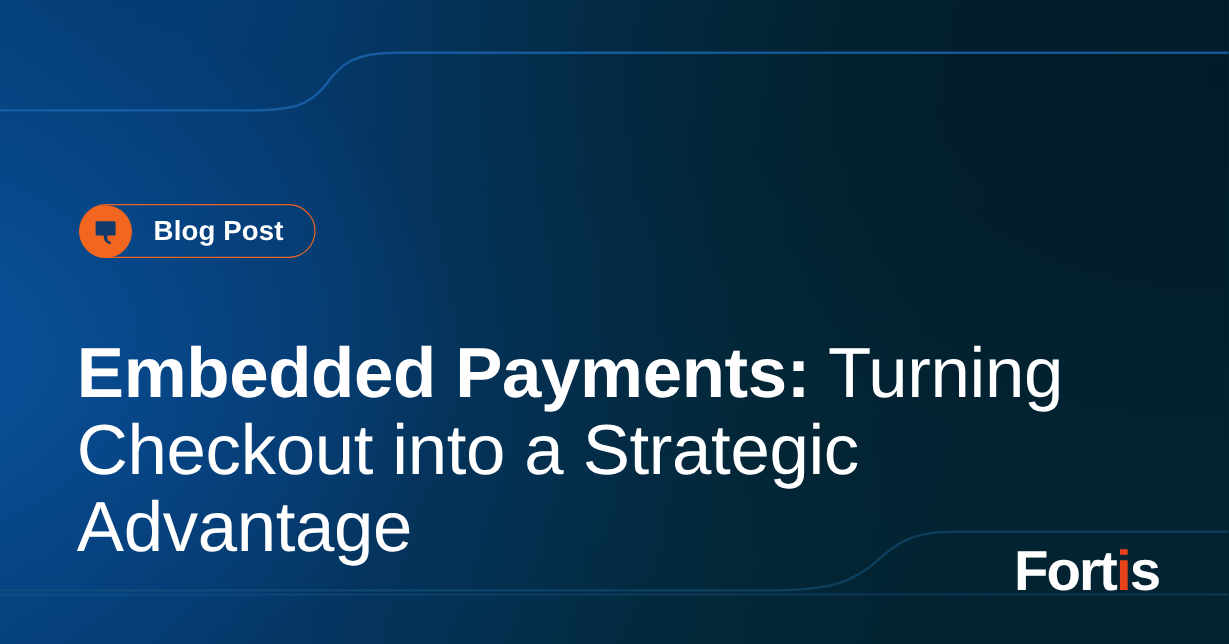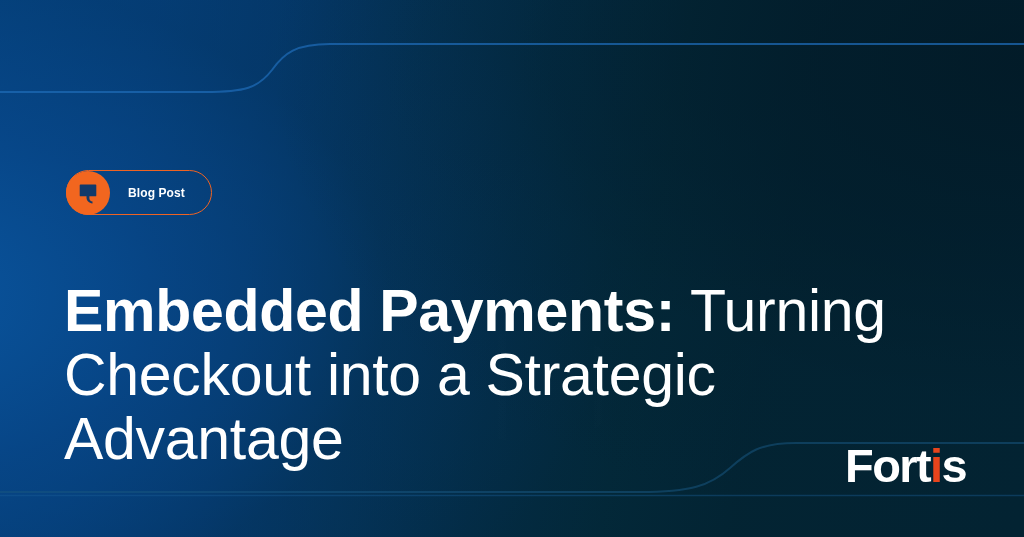--- a/index.html
+++ b/index.html
@@ -104,21 +104,21 @@
     background: #f2661f;
     flex: none;
     display: flex;
     align-items: center;
     justify-content: center;
   }
 
   .badge-label {
     margin-left: 18px;
     color: #ffffff;
-    font-size: 12px;
+    font-size: 23px;
     font-weight: 700;
     letter-spacing: 0.1px;
     white-space: nowrap;
   }
 
   
   .headline {
     position: absolute;
     left: 64px;
     top: 239px;
@@ -132,21 +132,21 @@
   }
 
   .headline .strong {
     font-weight: 700;
   }
 
   
   .logo {
     position: absolute;
     right: 58px;
-    bottom: 48px;
+    bottom: 38px;
     display: flex;
     align-items: baseline;
     font-size: 47px;
     font-weight: 700;
     letter-spacing: -1.6px;
     color: #ffffff;
     line-height: 1;
   }
 
   .logo .accent {

